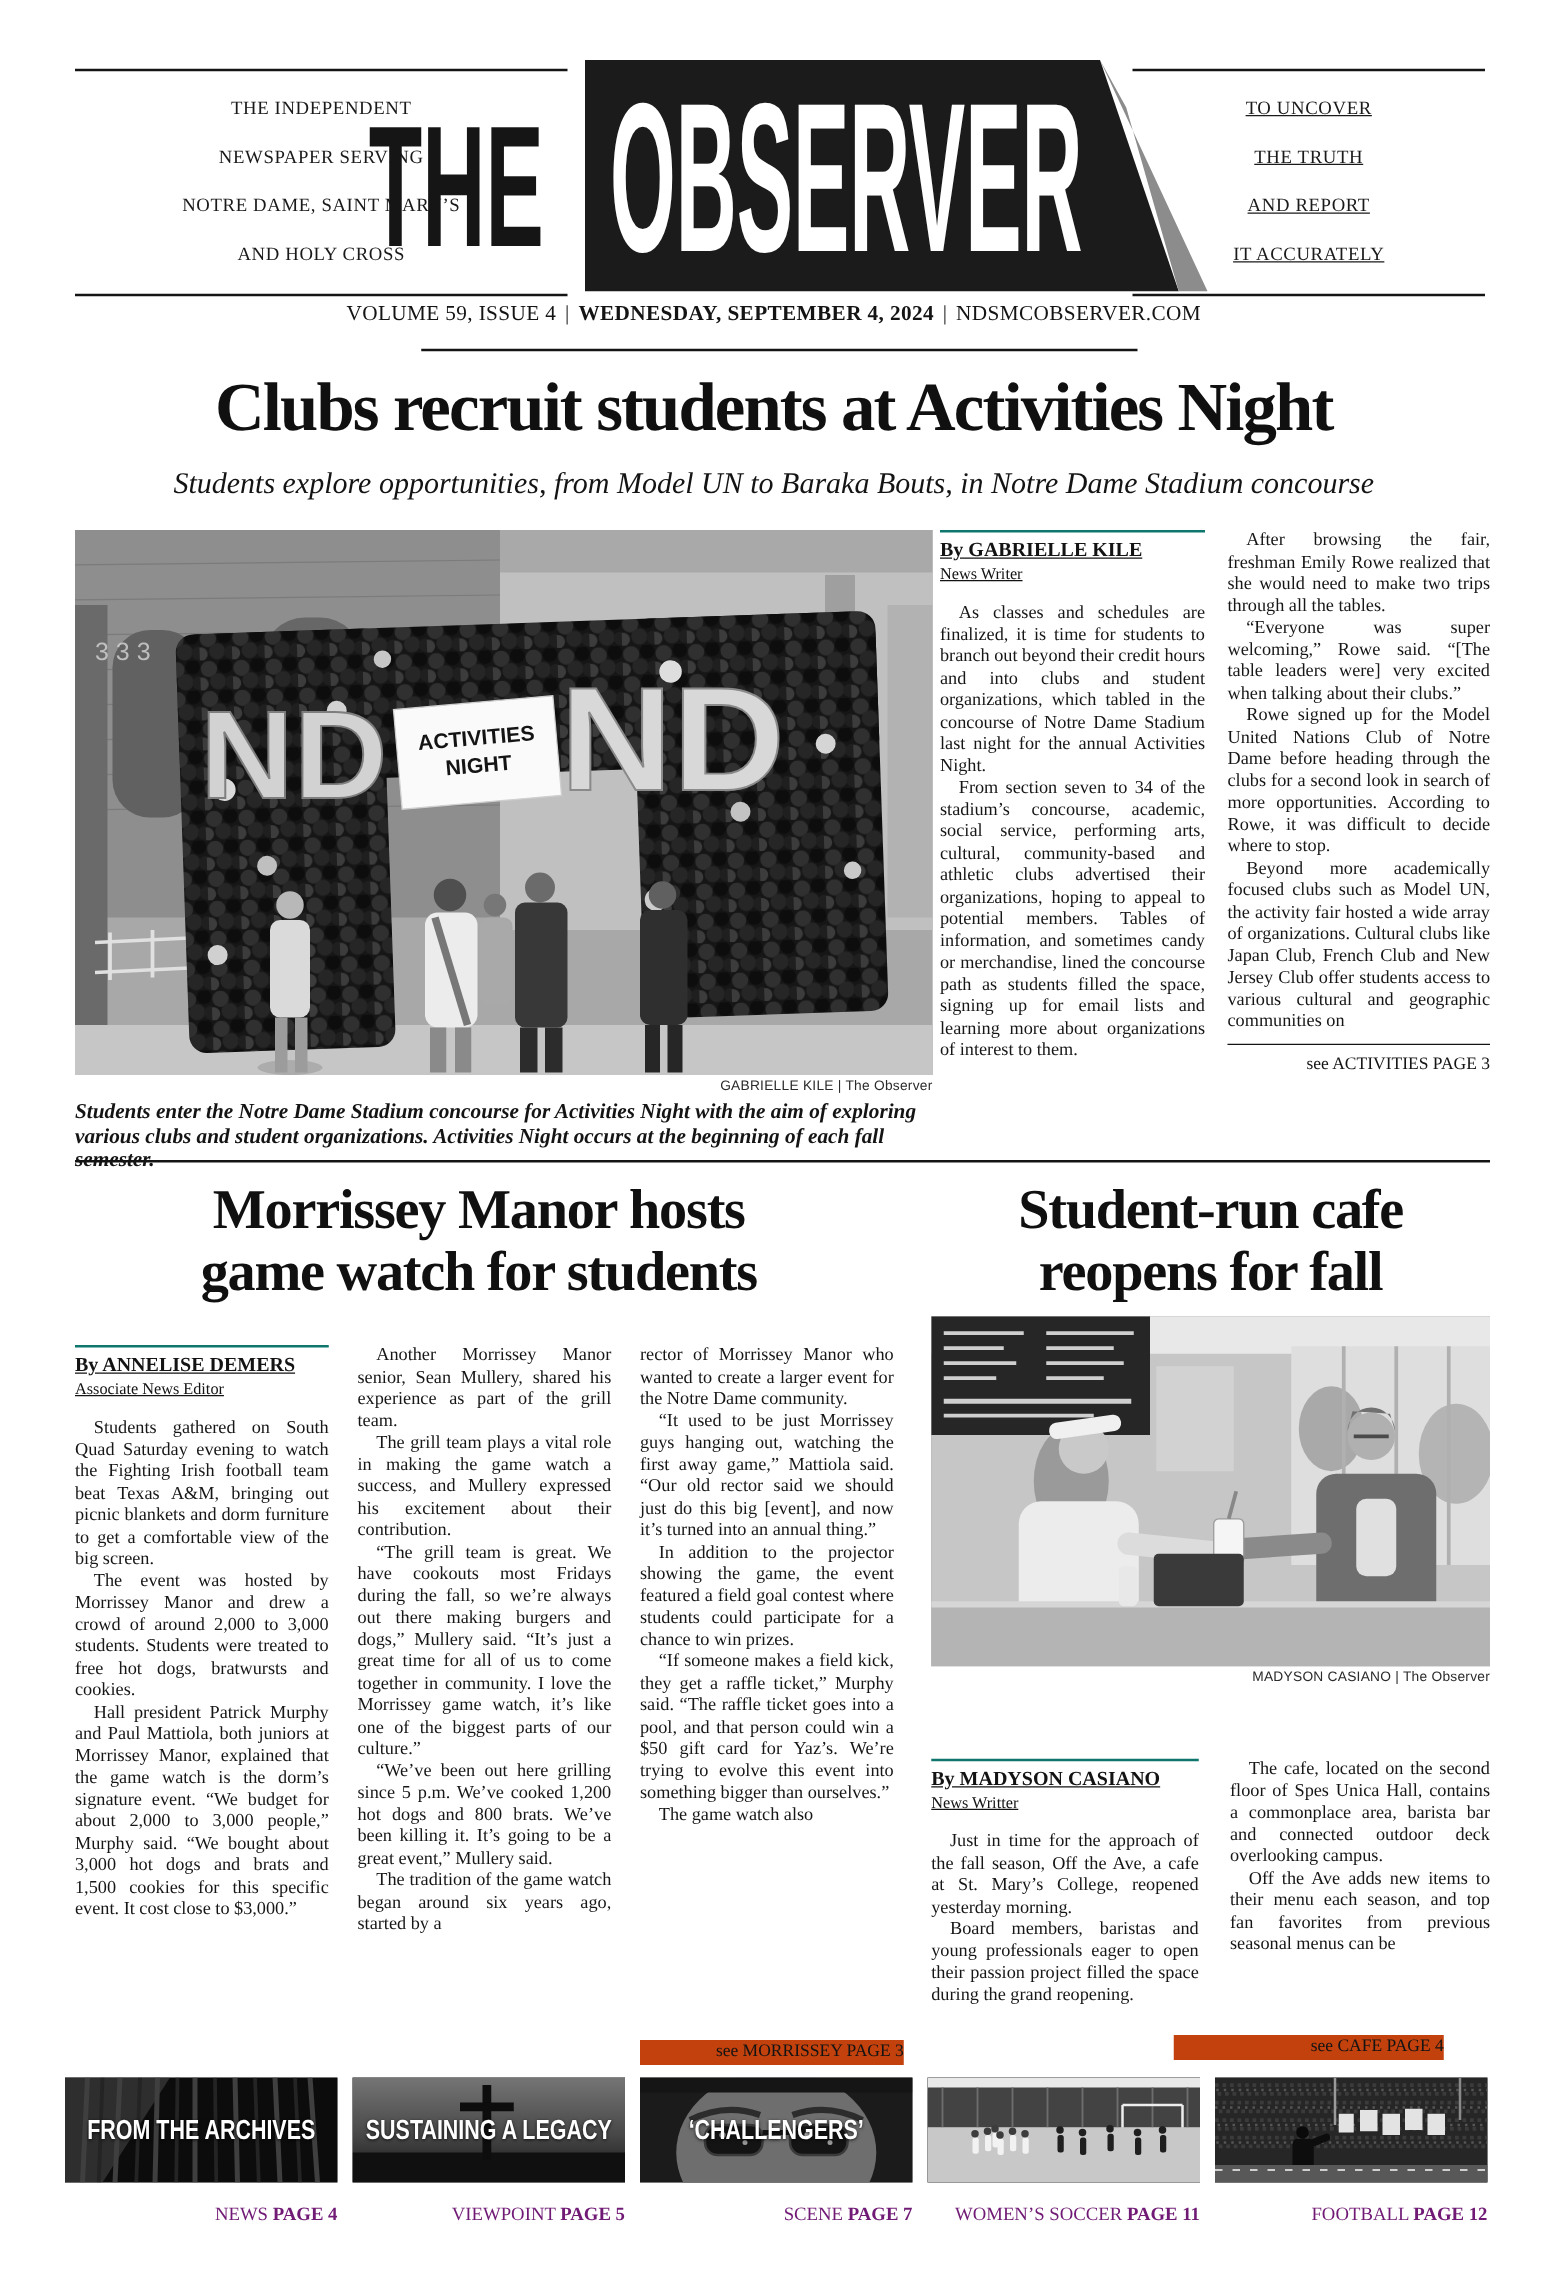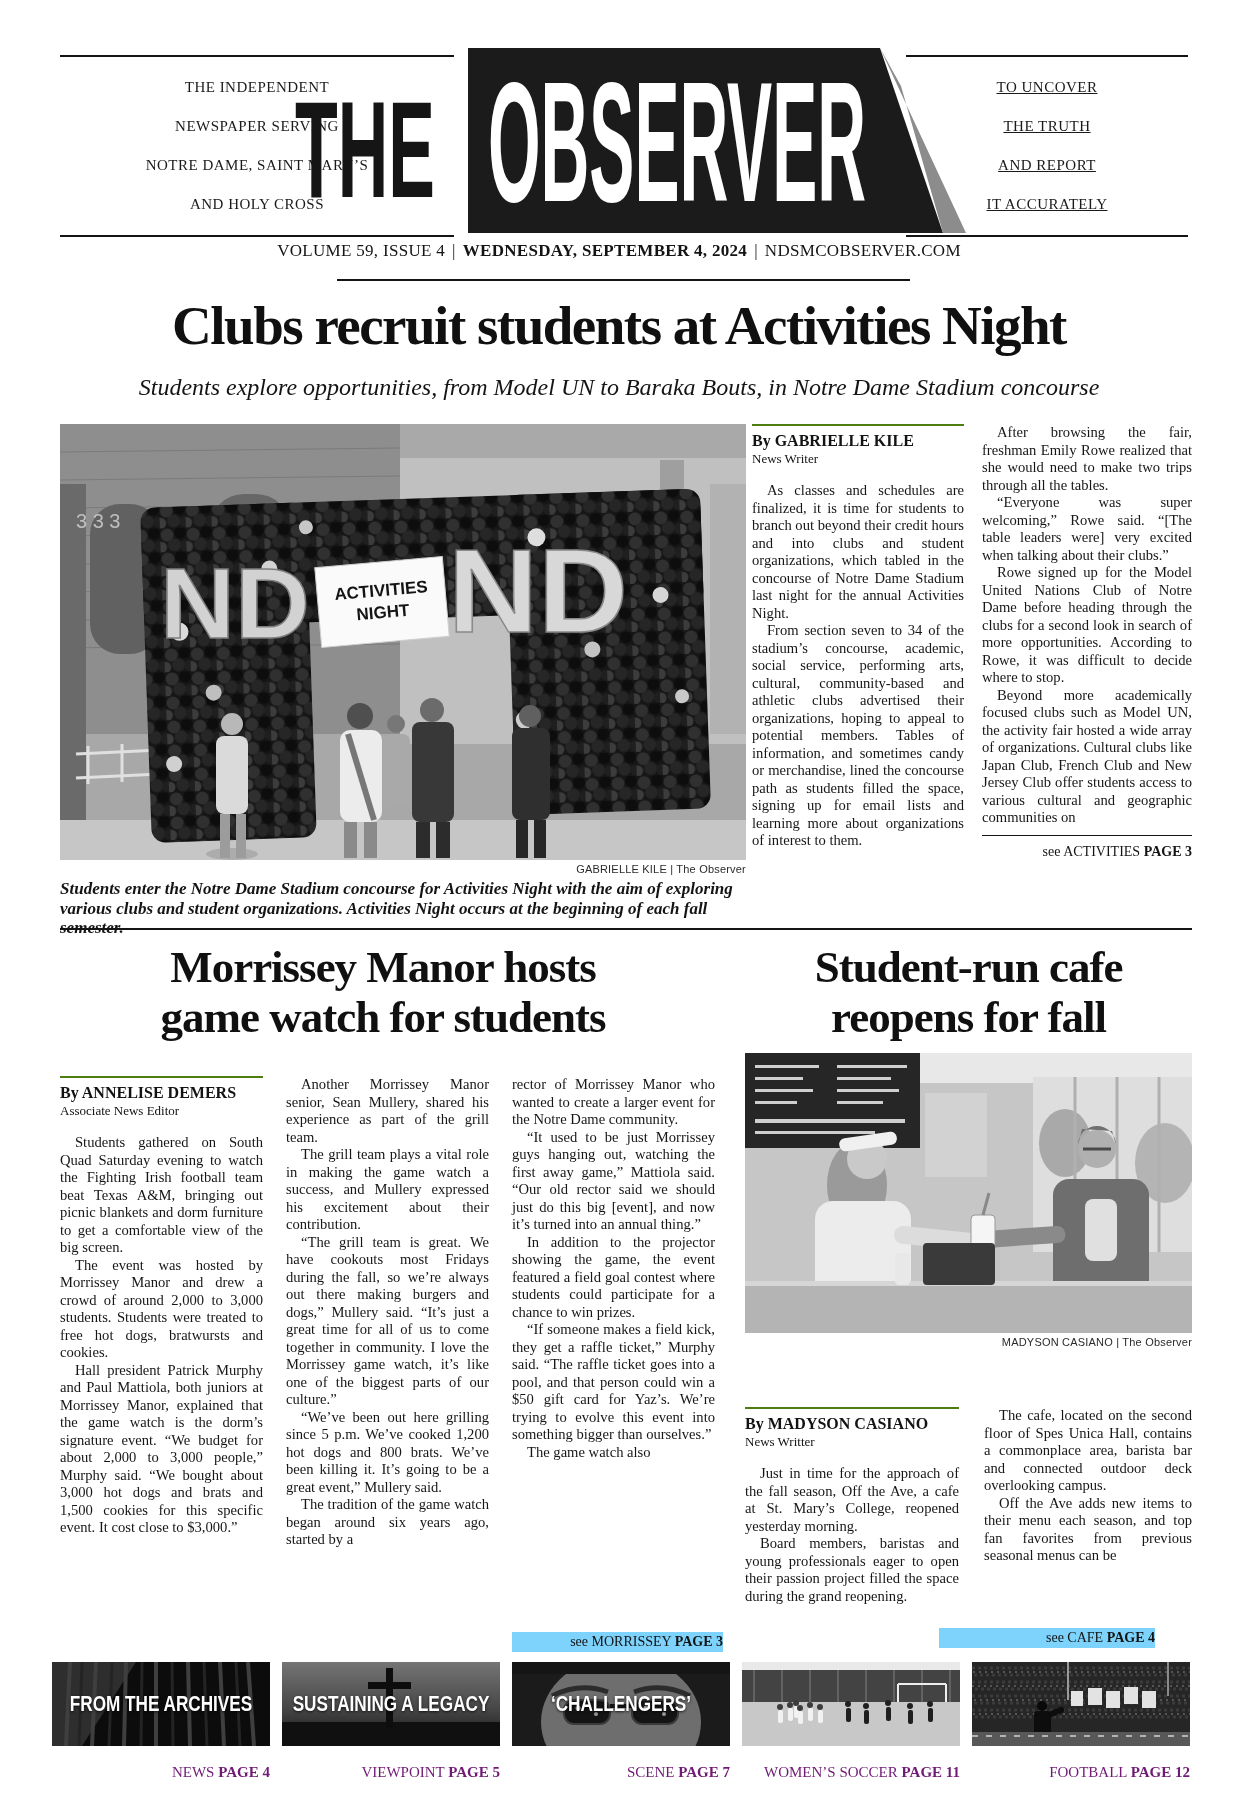--- a/index.html
+++ b/index.html
@@ -40,29 +40,29 @@
 
   
   .col{position:absolute;}
   .lead-col1{left:752px;top:424px;width:212px;}
   .lead-col2{left:982px;top:424px;width:210px;}
   .m-col1{left:60px;top:1076px;width:203px;}
   .m-col2{left:286px;top:1076px;width:203px;}
   .m-col3{left:512px;top:1076px;width:203px;}
   .c-col1{left:745px;top:1407px;width:214px;}
   .c-col2{left:984px;top:1407px;width:208px;}
-  .byline{border-top:2px solid #4d7c0f;padding-top:5px;margin-bottom:15px;}
+  .byline{border-top:2px solid #0f766e;padding-top:5px;margin-bottom:15px;text-decoration:underline;}
   .byline .by{font-weight:bold;font-size:16px;line-height:19px;}
   .byline .role{font-size:13px;line-height:16px;margin-top:1px;}
   .col p{font-size:14.6px;line-height:17.5px;text-align:justify;text-indent:15px;margin:0;color:#161616;}
   .col p.cont{text-indent:0;}
   .jump{text-align:right;font-size:14px;color:#141414;}
-  .jump .pg{font-weight:bold;}
+  .jump .pg{font-weight:normal;}
   .jump-flow{border-top:1.5px solid #141414;padding-top:8px;margin-top:8px;}
-  .jump-abs{position:absolute;background:#7dd3fc;padding:2px 0 2px 8px;}
+  .jump-abs{position:absolute;background:#c2410c;padding:2px 0 2px 8px;}
   .m-jump{left:512px;top:1632px;width:203px;}
   .c-jump{left:939px;top:1628px;width:208px;}
 
   .divider-mid{position:absolute;left:60px;top:928px;width:1132px;border-top:2px solid #141414;}
 
   
   .teaser{position:absolute;top:1662px;width:218px;}
   .t1{left:52px;} .t2{left:282px;} .t3{left:512px;} .t4{left:742px;} .t5{left:972px;}
   .teaser-img{position:relative;width:218px;height:84px;overflow:hidden;background:#111;}
   .teaser-overlay{position:absolute;inset:0;display:flex;align-items:center;justify-content:center;

